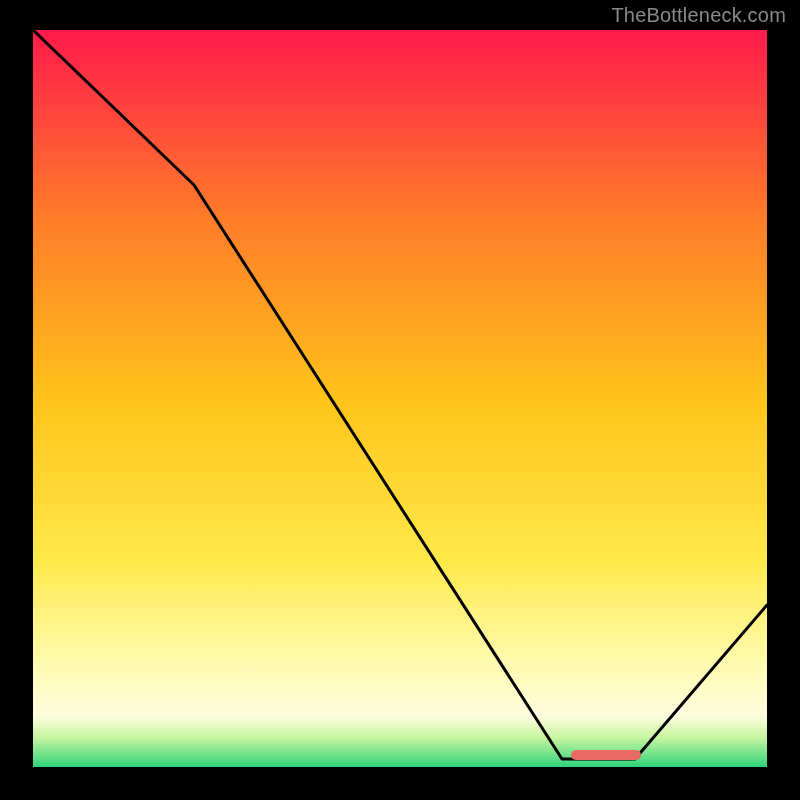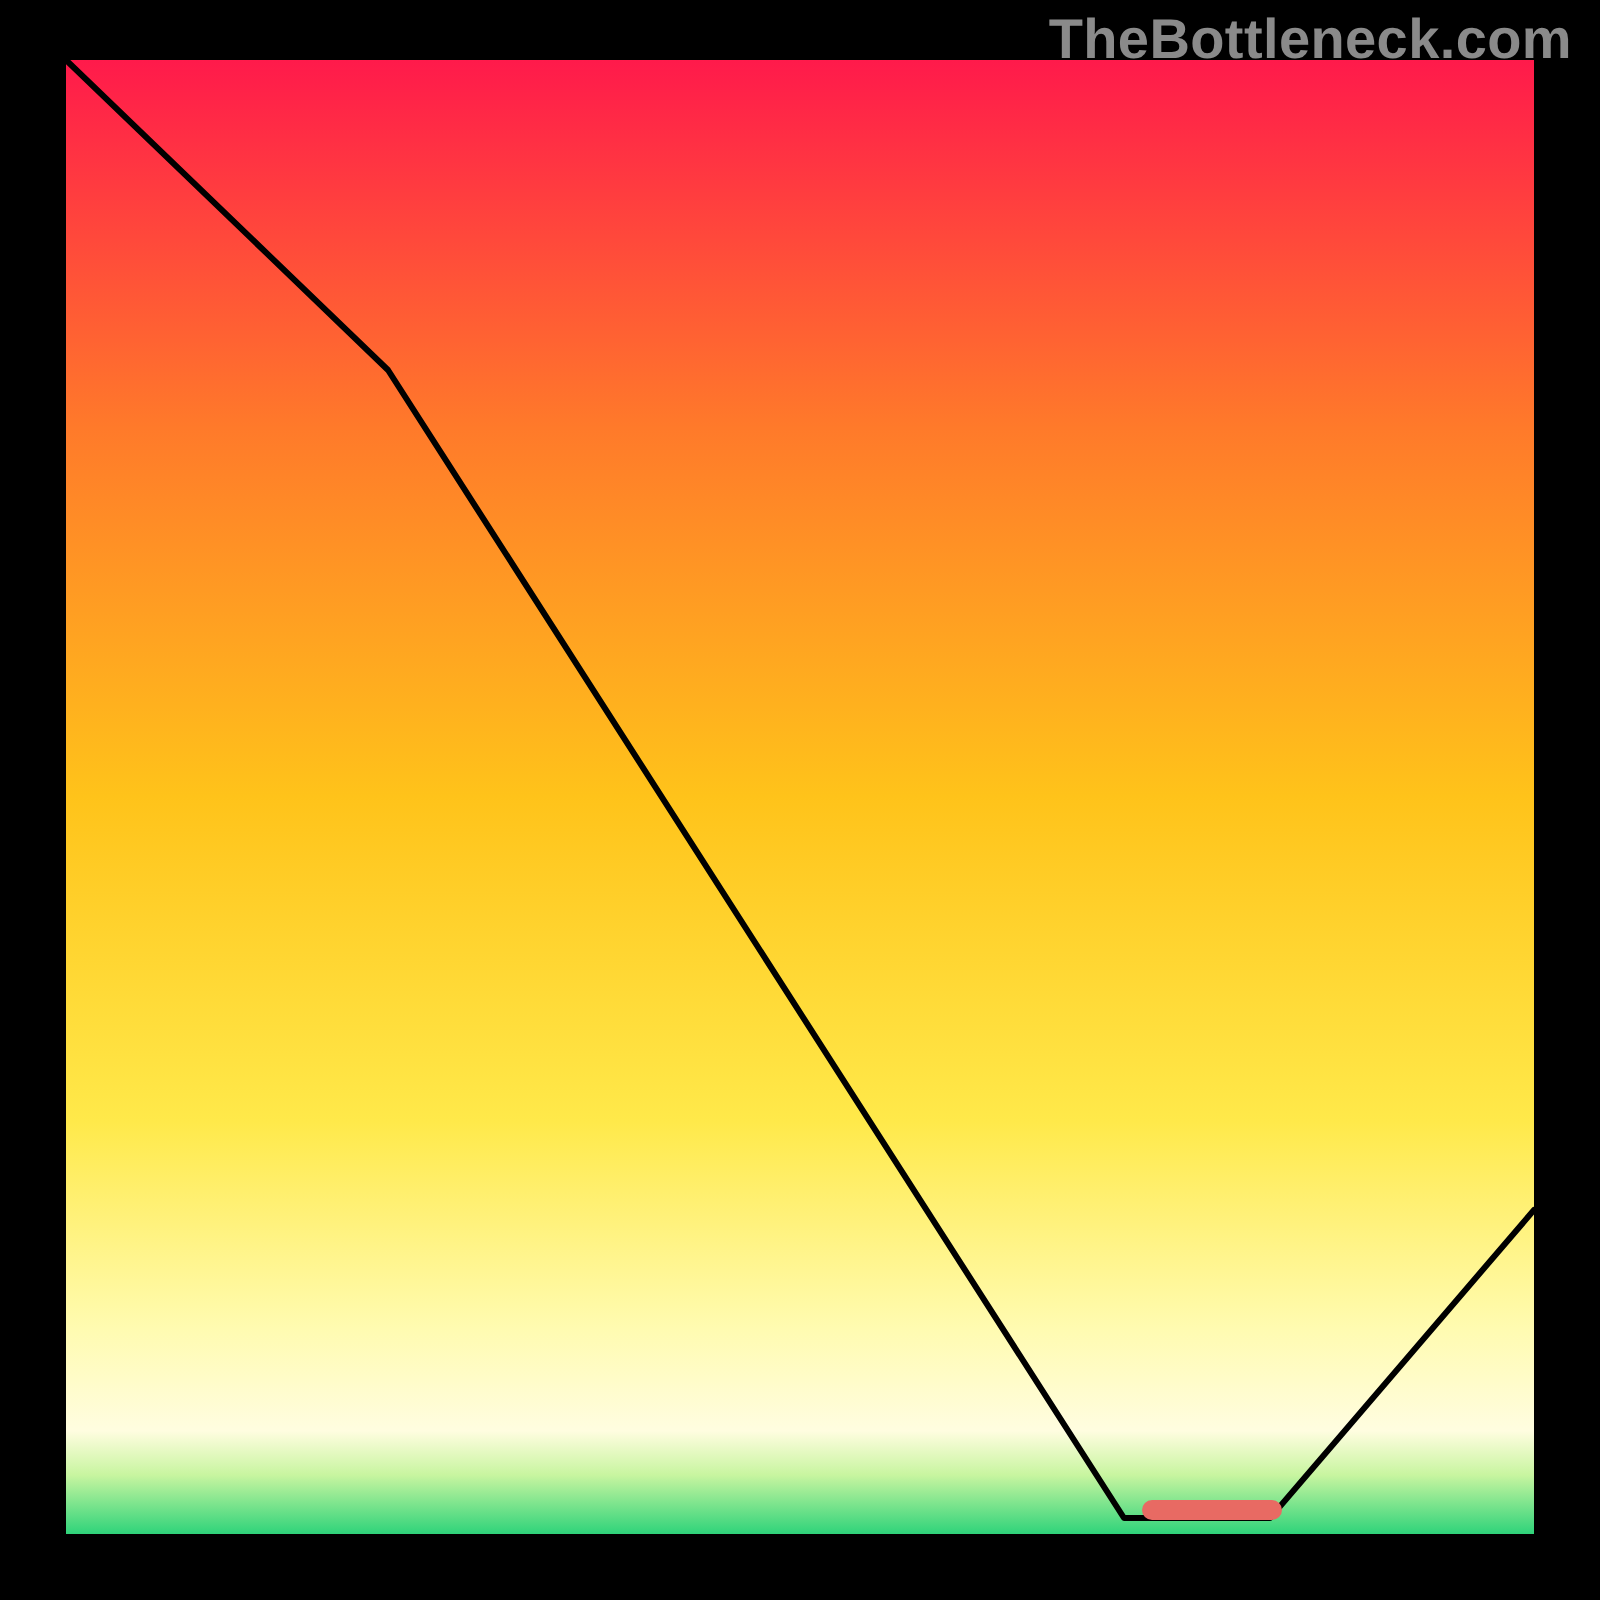--- a/index.html
+++ b/index.html
@@ -3,22 +3,22 @@
 <meta charset="utf-8">
 <style>
   * { margin: 0; padding: 0; box-sizing: border-box; }
   html, body { width: 800px; height: 800px; background: #000; overflow: hidden; }
   .container { position: relative; width: 800px; height: 800px; background: #000; }
   .watermark {
     position: absolute;
     top: 4px;
     right: 14px;
     font-family: Arial, sans-serif;
-    font-size: 28px;
-    font-weight: bold;
+    font-size: 20px;
+    font-weight: normal;
     color: #8a8a8a;
     letter-spacing: 0.2px;
   }
   .plot-area {
     position: absolute;
     left: 33px;
     top: 30px;
     width: 734px;
     height: 737px;
   }

